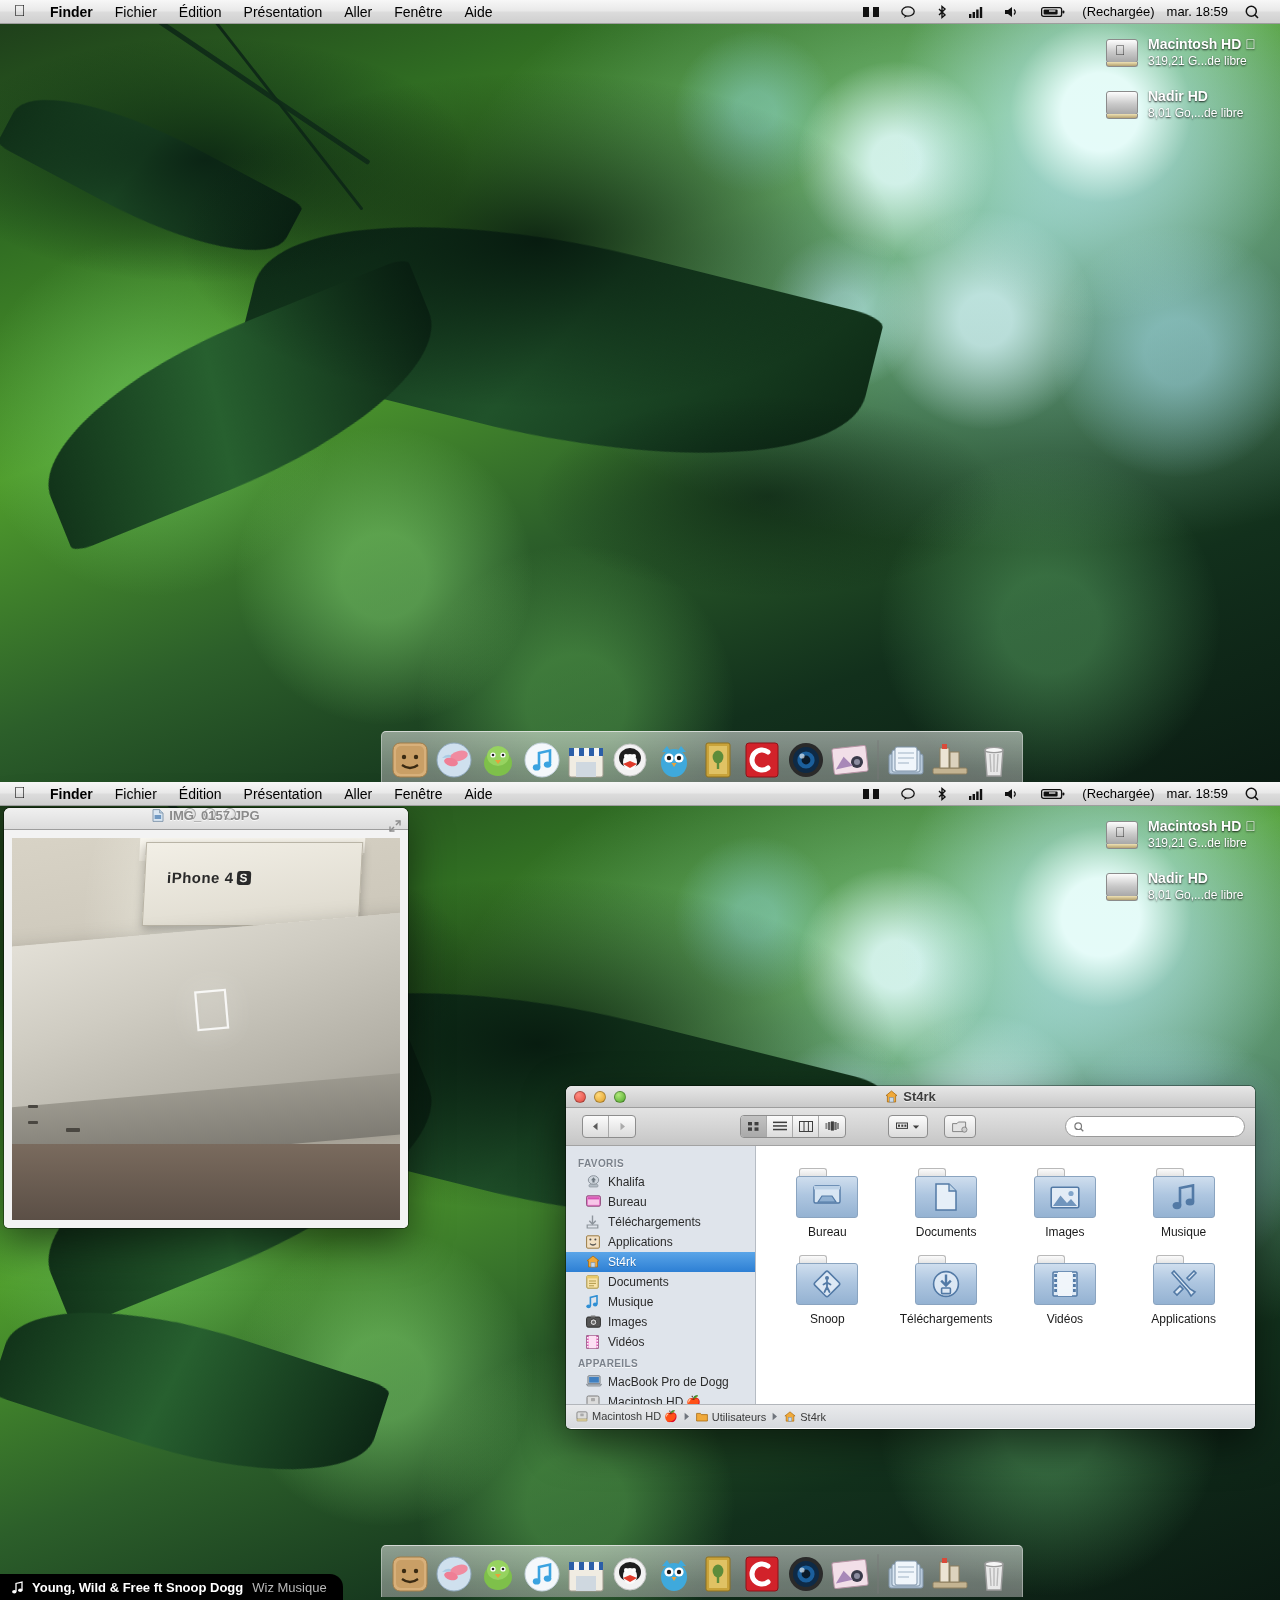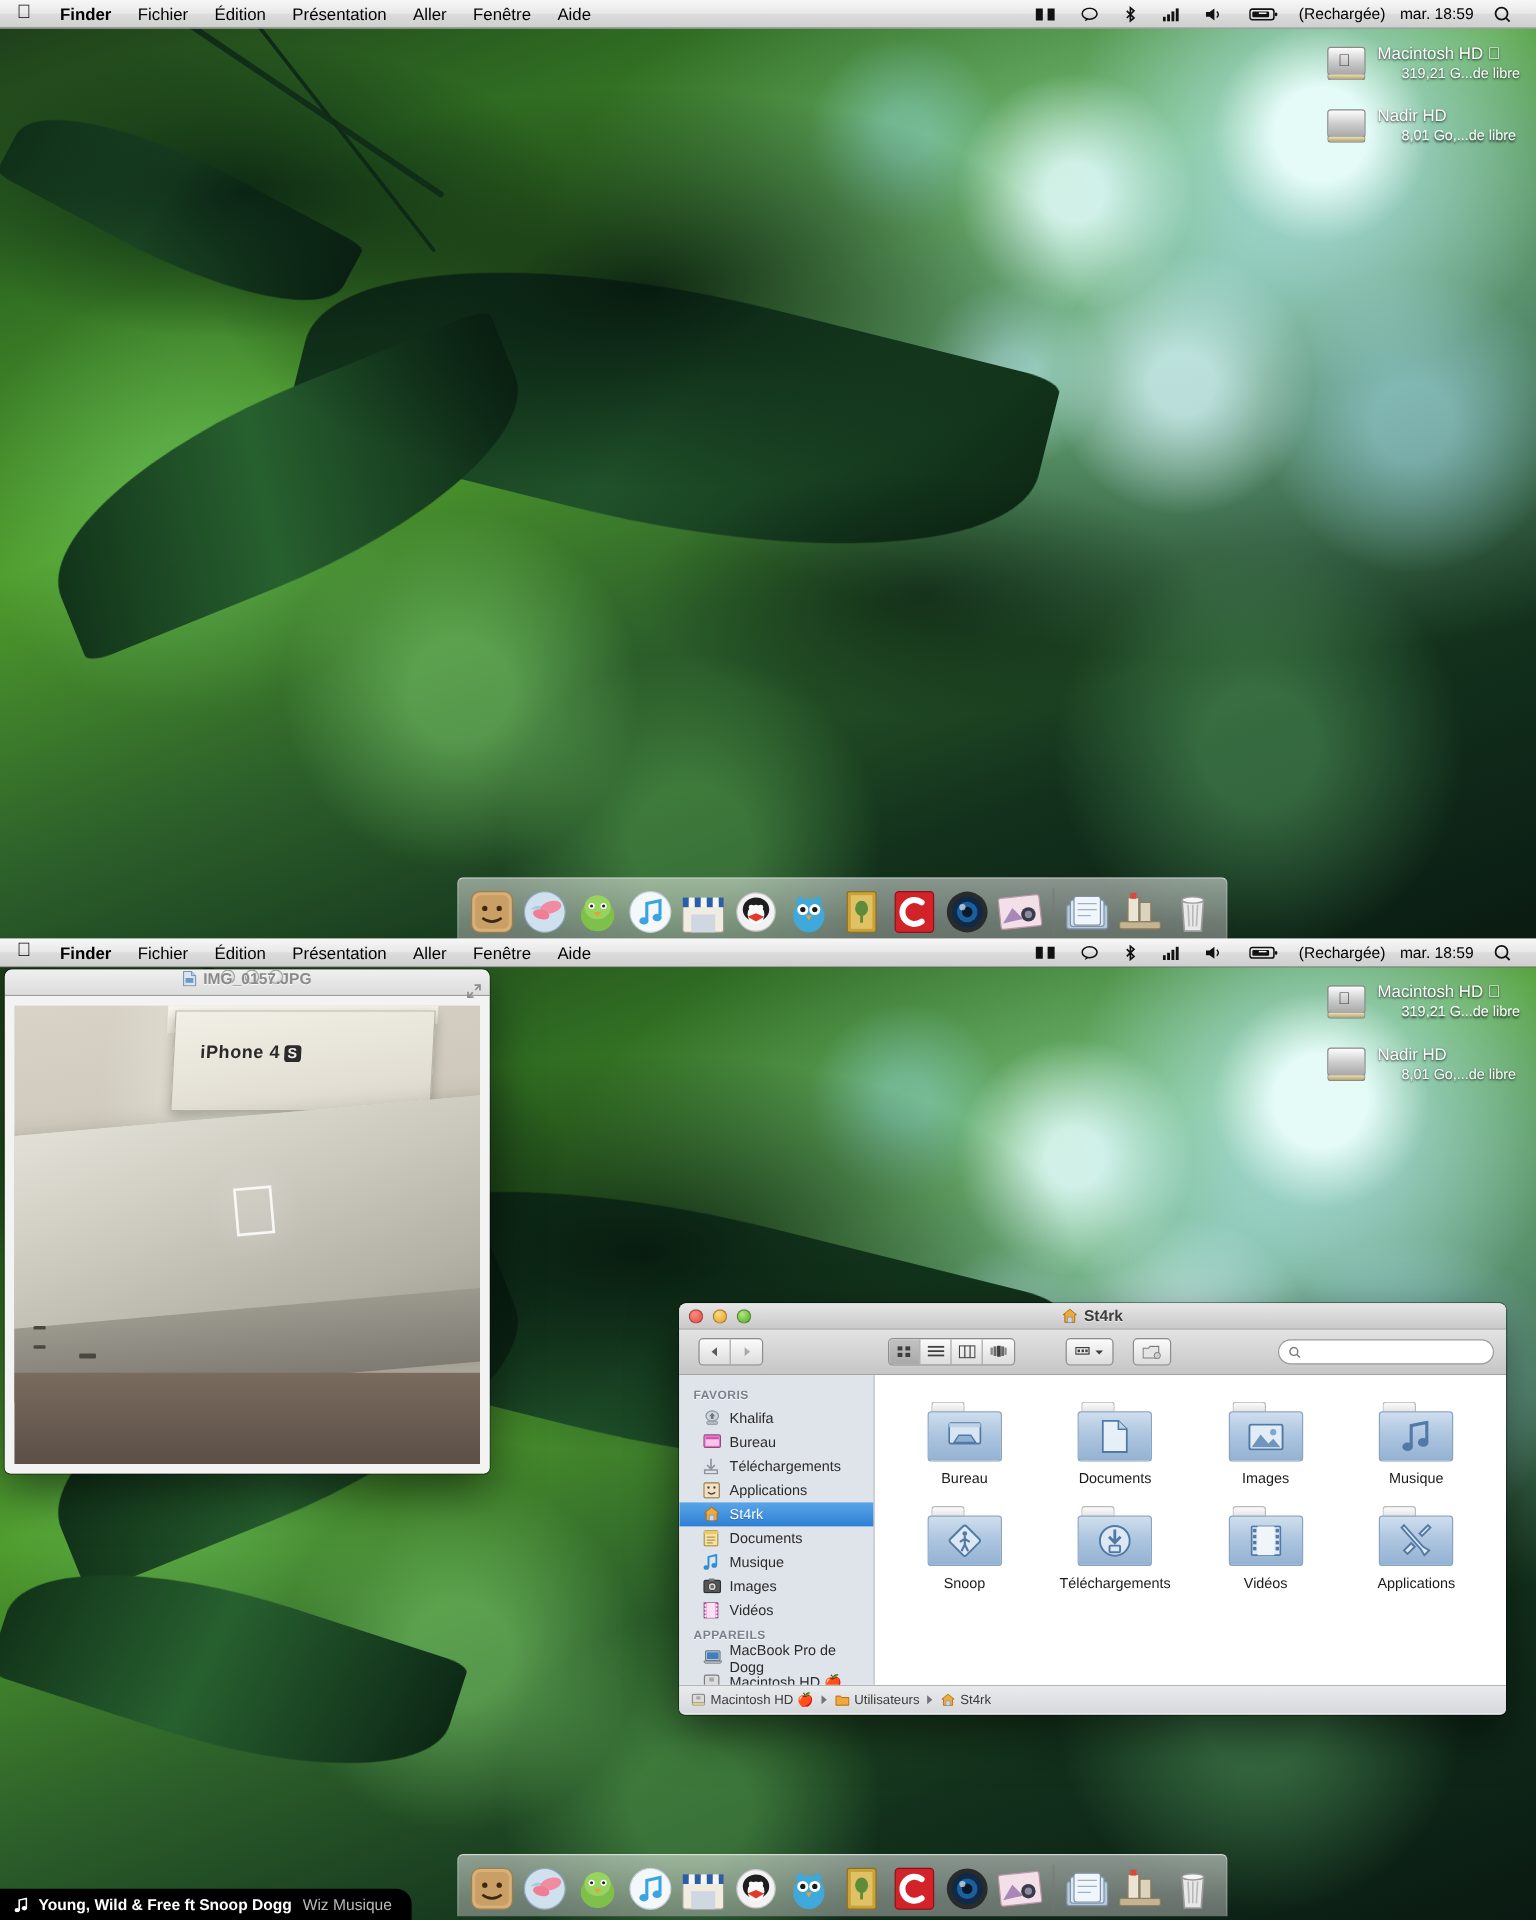--- a/index.html
+++ b/index.html
@@ -53,22 +53,22 @@
   
   .drive{ position:absolute; display:flex; align-items:flex-start; gap:8px; z-index:20; }
   .drive-ic{ width:36px; height:30px; position:relative; flex:0 0 auto; margin-top:3px;}
   .drive-body{ position:absolute; left:2px; top:0; width:32px; height:24px; border-radius:3px;
     background:linear-gradient(180deg,#fdfdfd,#c9c9c9 55%,#a8a8a8); border:1px solid #8b8b8b;}
   .drive-base{ position:absolute; left:2px; top:23px; width:32px; height:5px; border-radius:0 0 3px 3px;
     background:linear-gradient(180deg,#e8d9a8,#b9a костью 100%); }
   .drive-base{ background:linear-gradient(180deg,#efe2b4,#b5a271); border:1px solid #8b8b8b; border-top:none;}
   .drive-apple{ position:absolute; left:11px; top:3px; font-size:14px; color:#3a3a3a; }
   .drive-txt{ text-shadow:0 1px 2px rgba(0,0,0,.85); color:#fff; line-height:1.25; }
-  .drive-name{ font-size:14px; font-weight:normal; }
-  .drive-sub{ font-size:12px;margin-left:20px; }
+  .drive-name{ font-size:14px; font-weight:bold; }
+  .drive-sub{ font-size:12px; }
 
   
   .dock{
     position:absolute; z-index:50; height:52px; display:flex; align-items:flex-end; gap:4px;
     padding:0 8px 3px 8px;
     background:linear-gradient(180deg, rgba(235,235,235,.55) 0%, rgba(200,200,200,.5) 70%, rgba(175,175,175,.55) 100%);
     border-top:1px solid rgba(255,255,255,.7);
     border-left:1px solid rgba(255,255,255,.35);
     border-right:1px solid rgba(255,255,255,.35);
     border-radius:5px 5px 0 0;
@@ -123,21 +123,21 @@
   .seg{ display:flex; height:23px; border:1px solid #8d8d8d; border-radius:4px; overflow:hidden;
     background:linear-gradient(180deg,#fbfbfb,#dcdcdc); }
   .seg > div{ width:26px; display:flex; align-items:center; justify-content:center; border-right:1px solid #a9a9a9; }
   .seg > div:last-child{ border-right:none; }
   .seg > div.on{ background:linear-gradient(180deg,#c2c2c2,#a9a9a9); }
   .btn{ height:23px; border:1px solid #8d8d8d; border-radius:4px; background:linear-gradient(180deg,#fbfbfb,#dcdcdc);
     display:flex; align-items:center; justify-content:center; gap:3px; padding:0 7px; }
   .search{ margin-left:auto; width:180px; height:21px; border-radius:11px; border:1px solid #9a9a9a;
     background:#fff; display:flex; align-items:center; padding:0 8px; gap:5px; }
   .fw-body{ display:flex; height:258px; }
-  .fw-side{ width:163px; background:#dfe4eb; border-right:1px solid #b6bcc4; padding-top:6px;
+  .fw-side{ width:190px; background:#dfe4eb; border-right:1px solid #b6bcc4; padding-top:6px;
     font-size:12px; color:#2b2b2b; overflow:hidden; }
   .sec{ font-size:10px; font-weight:bold; color:#7b828c; letter-spacing:.4px; padding:6px 0 3px 12px; text-shadow:0 1px 0 rgba(255,255,255,.8);}
   .srow{ height:20px; display:flex; align-items:center; gap:6px; padding-left:20px; }
   .srow.sel{ background:linear-gradient(180deg,#5aa5e8,#2d7fd4); color:#fff; text-shadow:0 1px 0 rgba(0,0,0,.25); }
   .sic{ width:16px; height:14px; flex:0 0 auto; position:relative; }
   .fw-main{ flex:1; background:#fff; position:relative; }
   .grid{ display:grid; grid-template-columns:repeat(4,1fr); row-gap:16px; padding:22px 12px 0 12px; }
   .cell{ display:flex; flex-direction:column; align-items:center; gap:7px; }
   .flabel{ font-size:12px; color:#1a1a1a; }
   .folder{ width:62px; height:50px; position:relative; }

